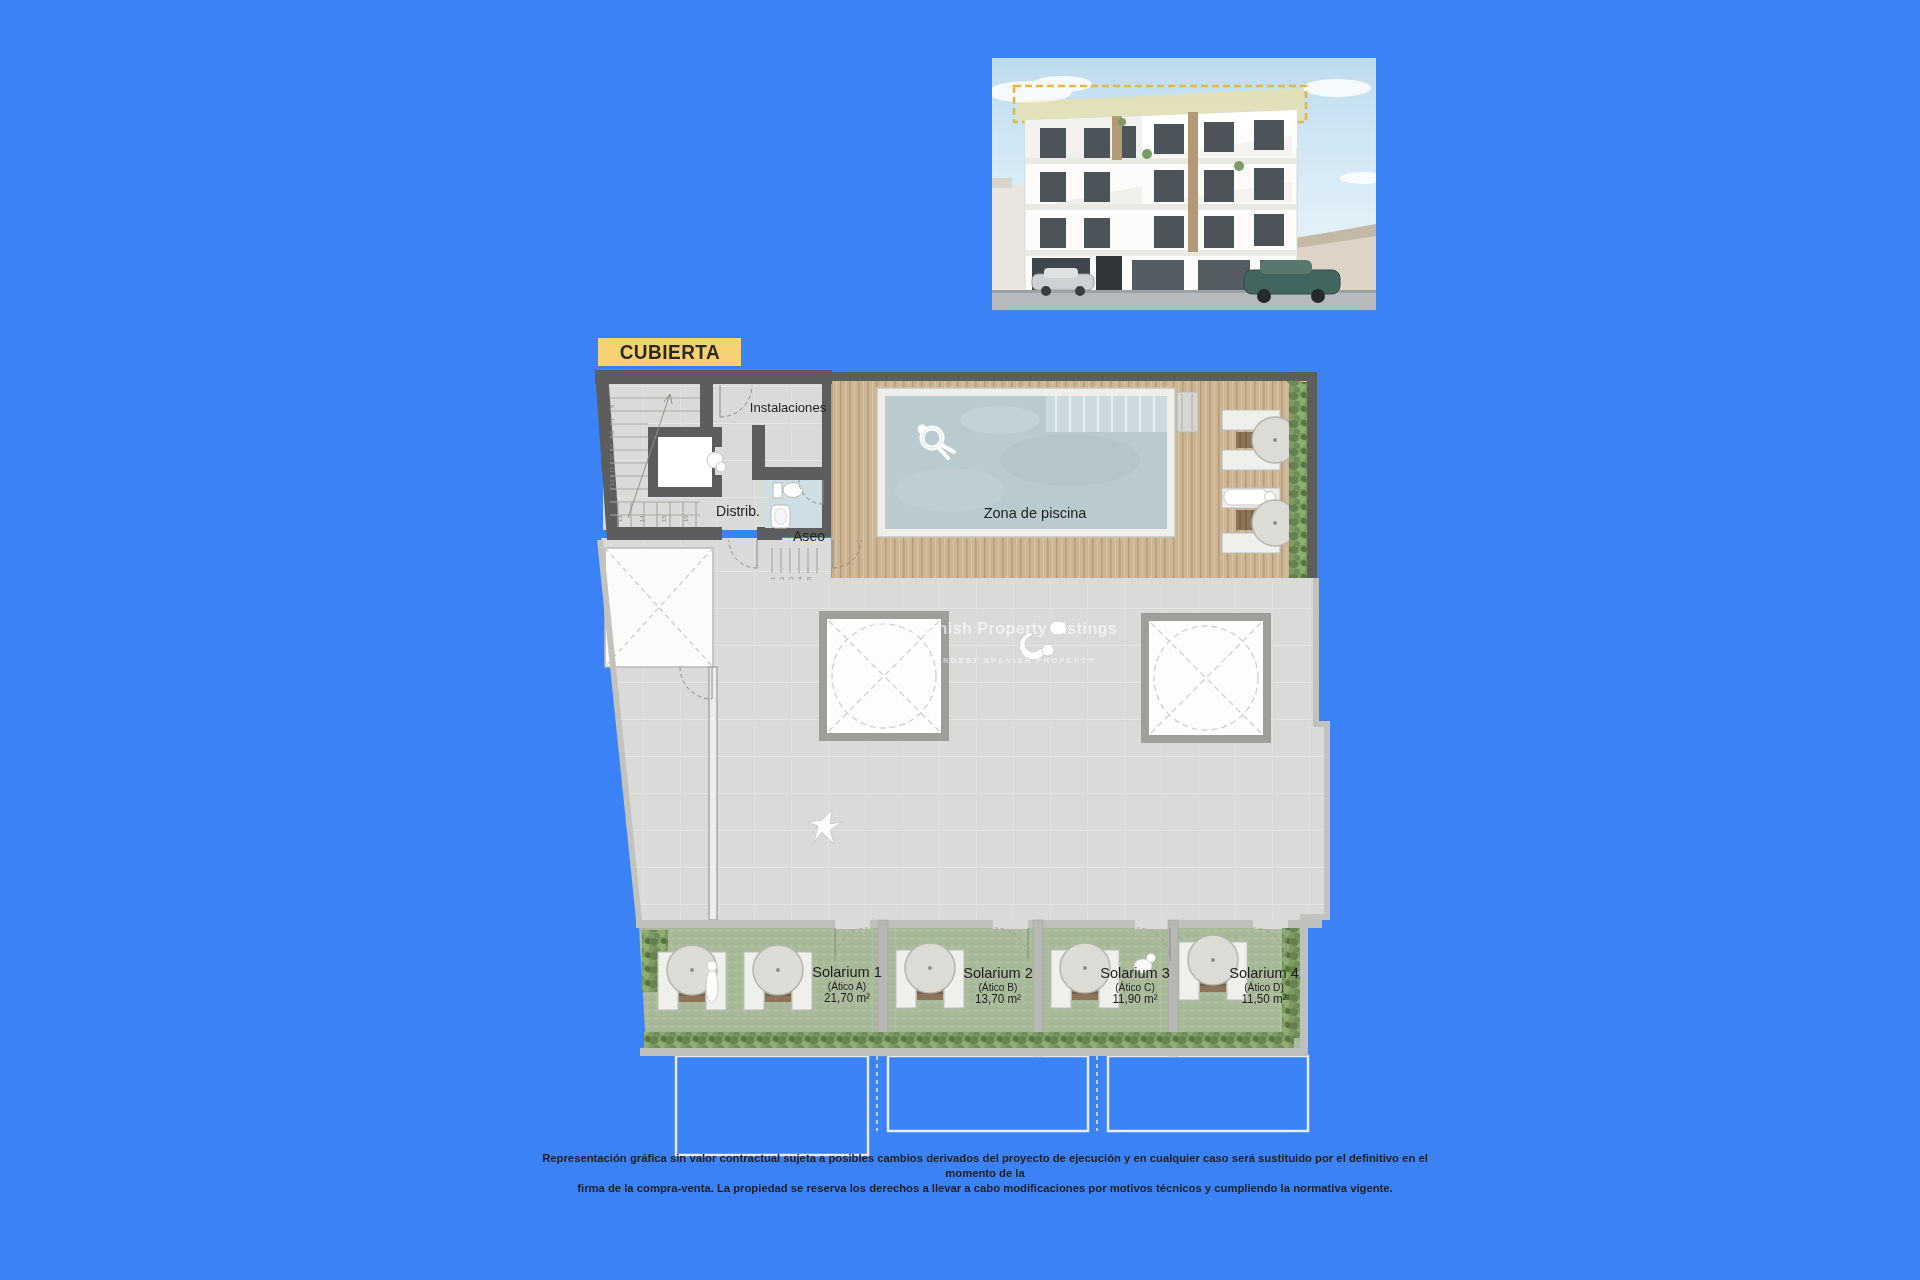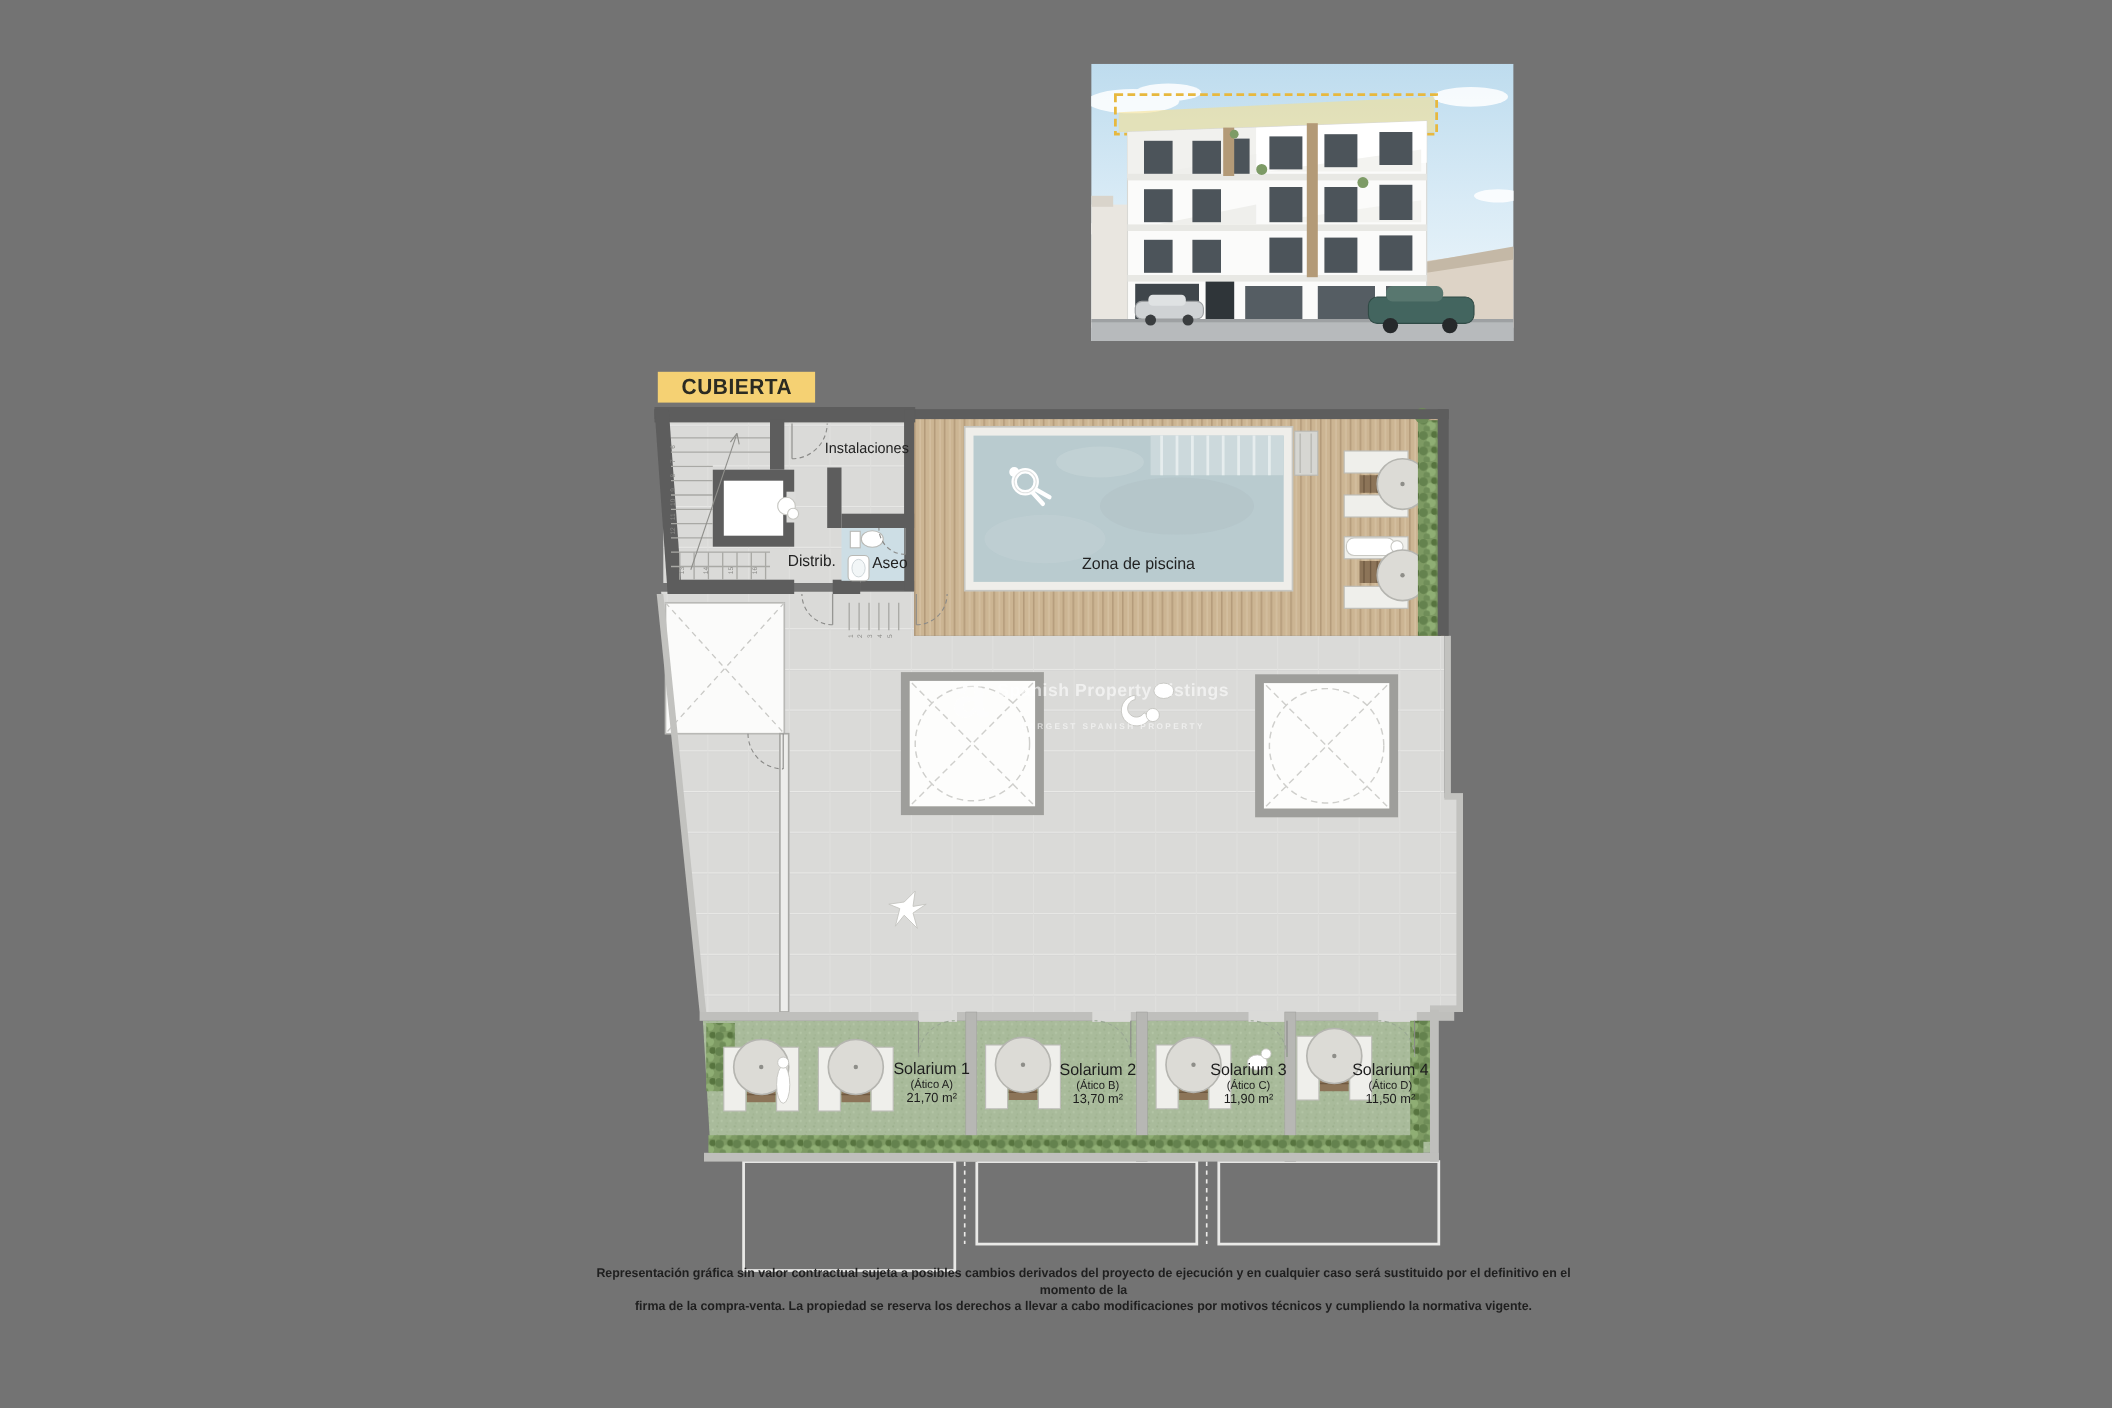--- a/index.html
+++ b/index.html
@@ -1,31 +1,31 @@
 <!DOCTYPE html>
 <html><head>
 <meta charset="utf-8">
 <style>
   html,body{margin:0;padding:0;background:#fff;}
-  #page{position:relative;width:1920px;height:1280px;background:#737373;overflow:hidden;
+  #page{position:relative;width:1920px;height:1280px;background:#3b82f6;overflow:hidden;
         font-family:"Liberation Sans",sans-serif;}
   .abs{position:absolute;}
   
   #cubierta{left:598px;top:338px;width:143px;height:28px;background:#f5d173;
             display:flex;align-items:center;justify-content:center;z-index:5;}
   #cubierta span{font-size:20px;font-weight:700;color:#2b2b22;letter-spacing:.5px;transform:scaleX(.95);}
   
   #plan{left:570px;top:350px;z-index:1;}
   
   #render{left:992px;top:58px;z-index:1;}
   
   .lbl{z-index:6;color:#222;white-space:nowrap;transform:translate(-50%,0) scaleX(.97);text-align:center;}
   #lbl-inst{left:788px;top:400px;font-size:13.5px;}
   #lbl-dist{left:738px;top:503px;font-size:14.5px;}
-  #lbl-aseo{left:809px;top:504px;font-size:14.5px;}
+  #lbl-aseo{left:809px;top:528px;font-size:14.5px;}
   #lbl-pool{left:1035px;top:504px;font-size:15px;}
   .sol-lbl{z-index:6;width:130px;text-align:center;transform:translate(-50%,0) scaleX(.97);color:#1d1d1d;}
   .sol-lbl .n{font-size:15px;line-height:16px;}
   .sol-lbl .u{font-size:10.5px;line-height:12px;}
   .sol-lbl .a{font-size:12px;line-height:13px;}
   
   #wm{left:1012px;top:620px;width:260px;z-index:7;text-align:center;transform:translate(-50%,0);}
   #wm .l1{font-size:16px;font-weight:600;color:rgba(255,255,255,.6);letter-spacing:.5px;}
   #wm .l2{font-size:7.5px;font-weight:700;color:rgba(255,255,255,.55);letter-spacing:2.2px;margin-top:18px;}
   

